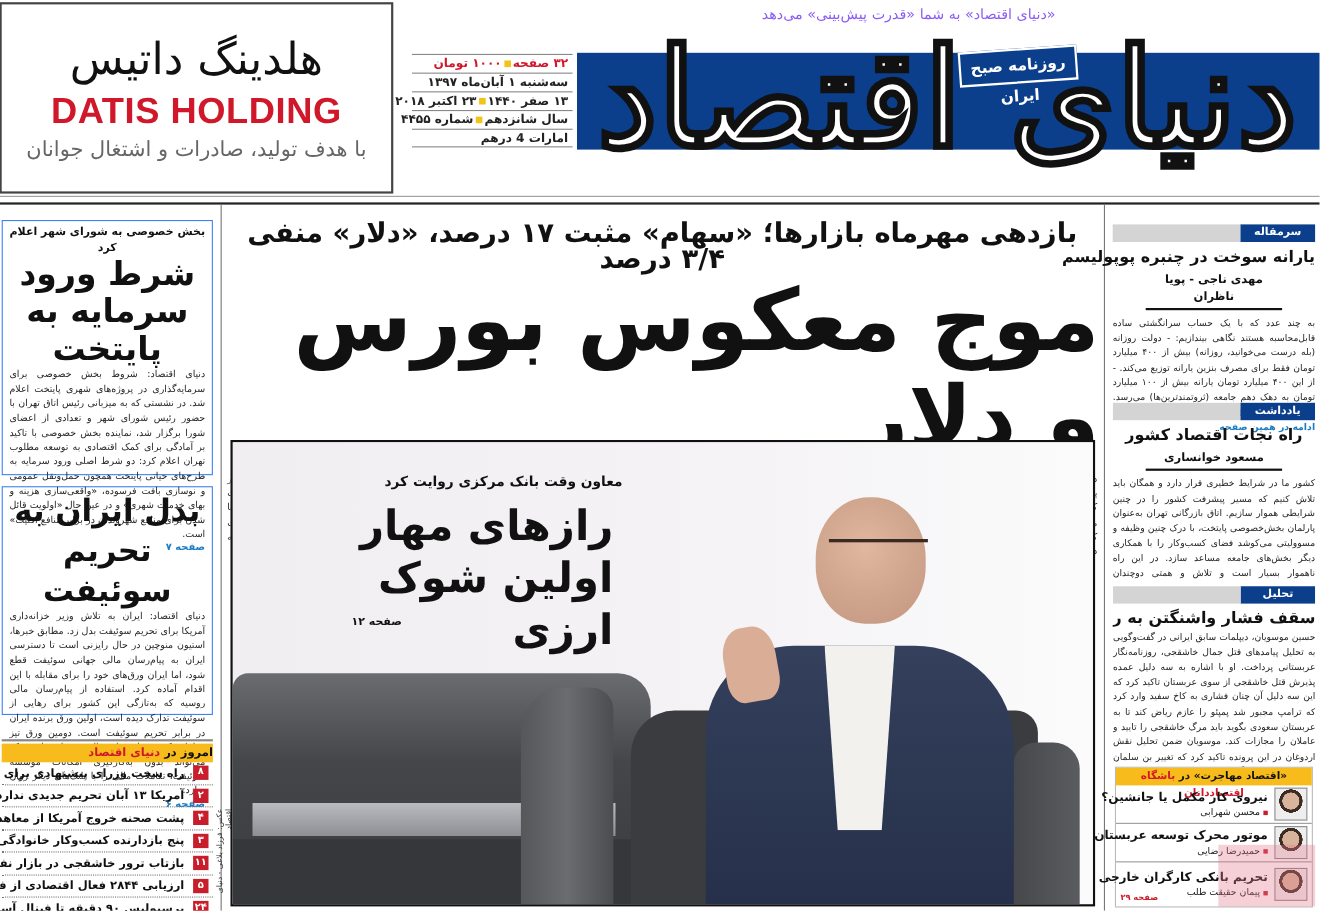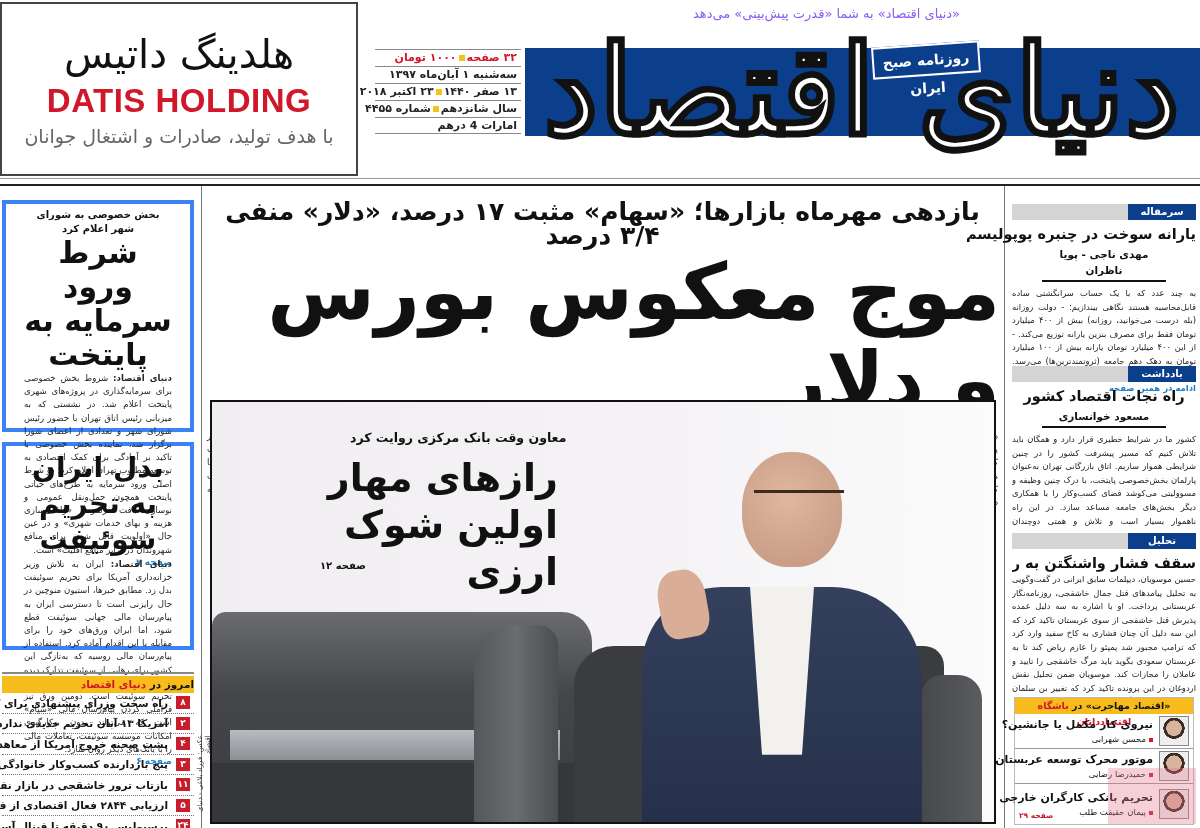--- a/index.html
+++ b/index.html
@@ -18,25 +18,25 @@
 .ad-box{position:absolute;left:0;top:2px;width:358px;height:174px;border:2px solid #444;background:#fff;text-align:center}
 .ad-fa{font-size:40px;font-weight:normal;line-height:56px;margin-top:22px;direction:rtl;color:#111}
 .ad-en{font-family:"Liberation Sans",sans-serif;font-weight:bold;font-size:33px;color:#d1172a;line-height:38px;direction:ltr;letter-spacing:0.5px}
 .ad-sub{font-size:19px;color:#666;line-height:32px;direction:rtl}
 .rule-top{position:absolute;left:0;top:178px;width:1200px;height:0;border-top:1px solid #999}
 .rule-top2{position:absolute;left:0;top:184px;width:1200px;border-top:2px solid #222}
 
 .vdiv{position:absolute;top:186px;width:1px;height:642px;background:#777}
 
 .left-col{position:absolute;left:2px;top:200px;width:192px}
-.box{border:4px solid #3b82f6;padding:4px 18px}
+.box{border:1px solid #3b82f6;padding:4px 6px}
 .kicker{font-size:10px;font-weight:bold;text-align:center;line-height:14px}
 .headline-big{font-weight:900;font-size:30px;line-height:34px;text-align:center;font-family:"DejaVu Sans",sans-serif}
 .body-text{font-size:8.6px;line-height:13.2px;text-align:justify;color:#222}
-.body-text b{font-weight:bold}
+.body-text b{font-weight:normal}
 .pageref{color:#1a7cc4;font-weight:bold;font-size:9px}
 .today{position:absolute;left:2px;top:672px;width:192px;border-top:2px solid #888}
 .today-head{background:#f7bc1b;text-align:right;font-size:10.5px;font-weight:bold;height:17px;line-height:17px;margin-top:2px}
 .today-head .red{color:#d1172a}
 .today-item{height:20.5px;border-bottom:1px dotted #777;display:flex;align-items:center;direction:rtl;padding-right:4px}
 .today-item .num{width:14px;height:13px;background:#c81d2a;color:#fff;font-size:9px;font-weight:bold;text-align:center;line-height:13px;margin-left:8px;flex:none}
 .today-item .t{font-size:10.5px;font-weight:bold;white-space:nowrap}
 
 .center{position:absolute;left:205px;top:186px;width:795px}
 .deck{font-size:25px;font-weight:bold;text-align:center;margin-top:14px;line-height:24px}

